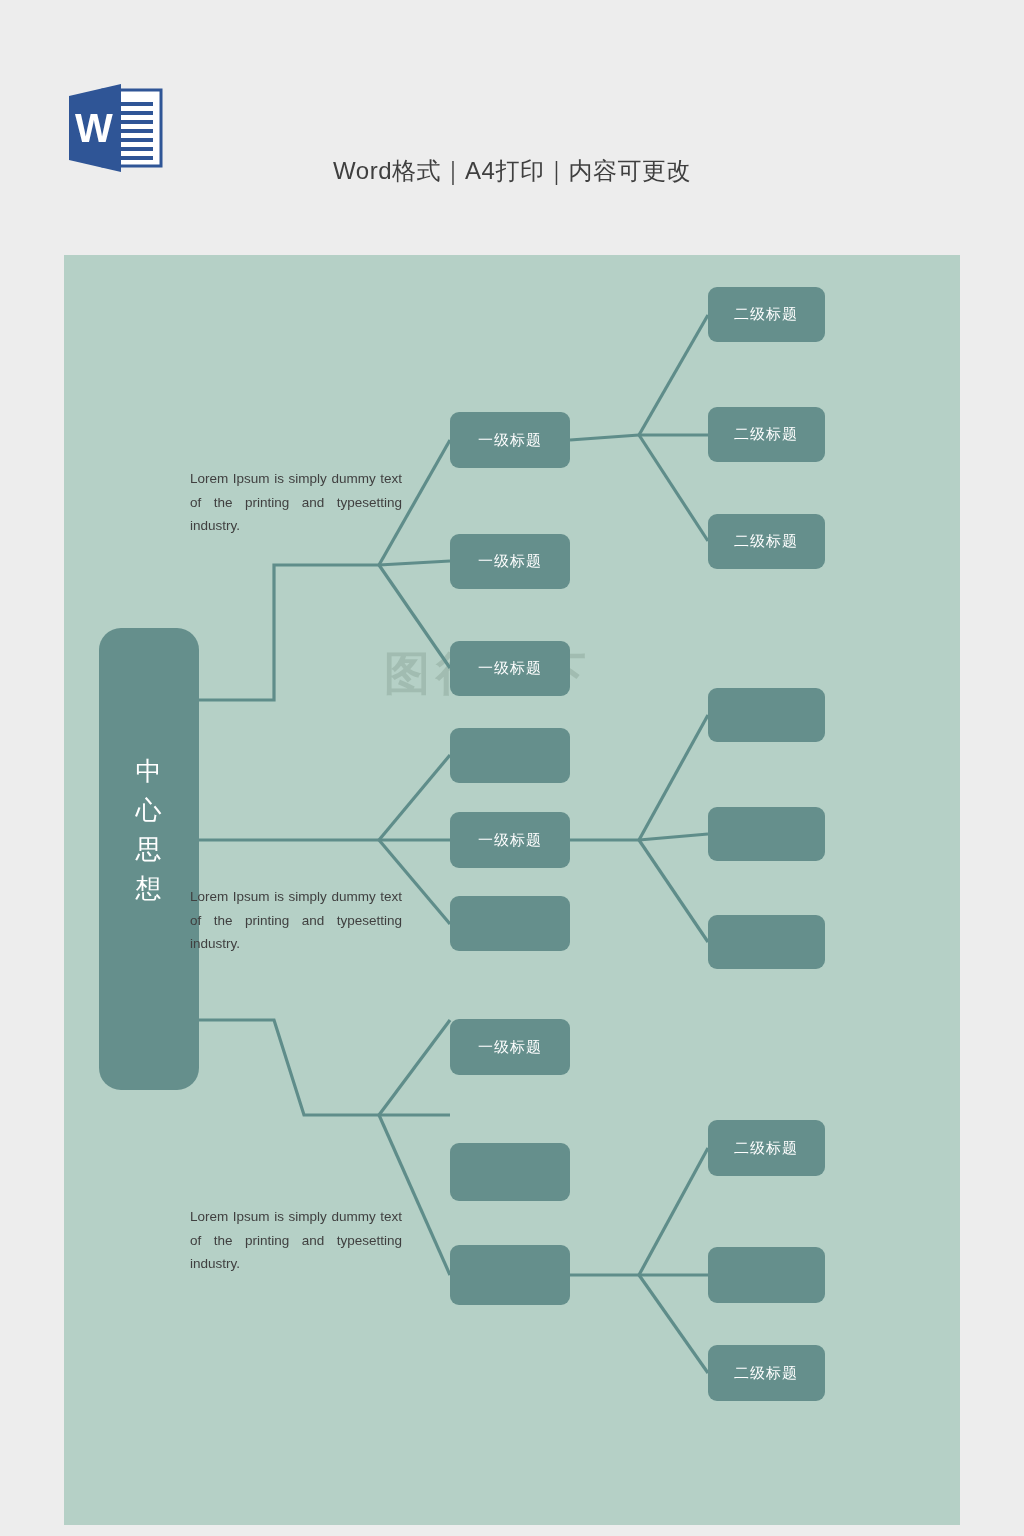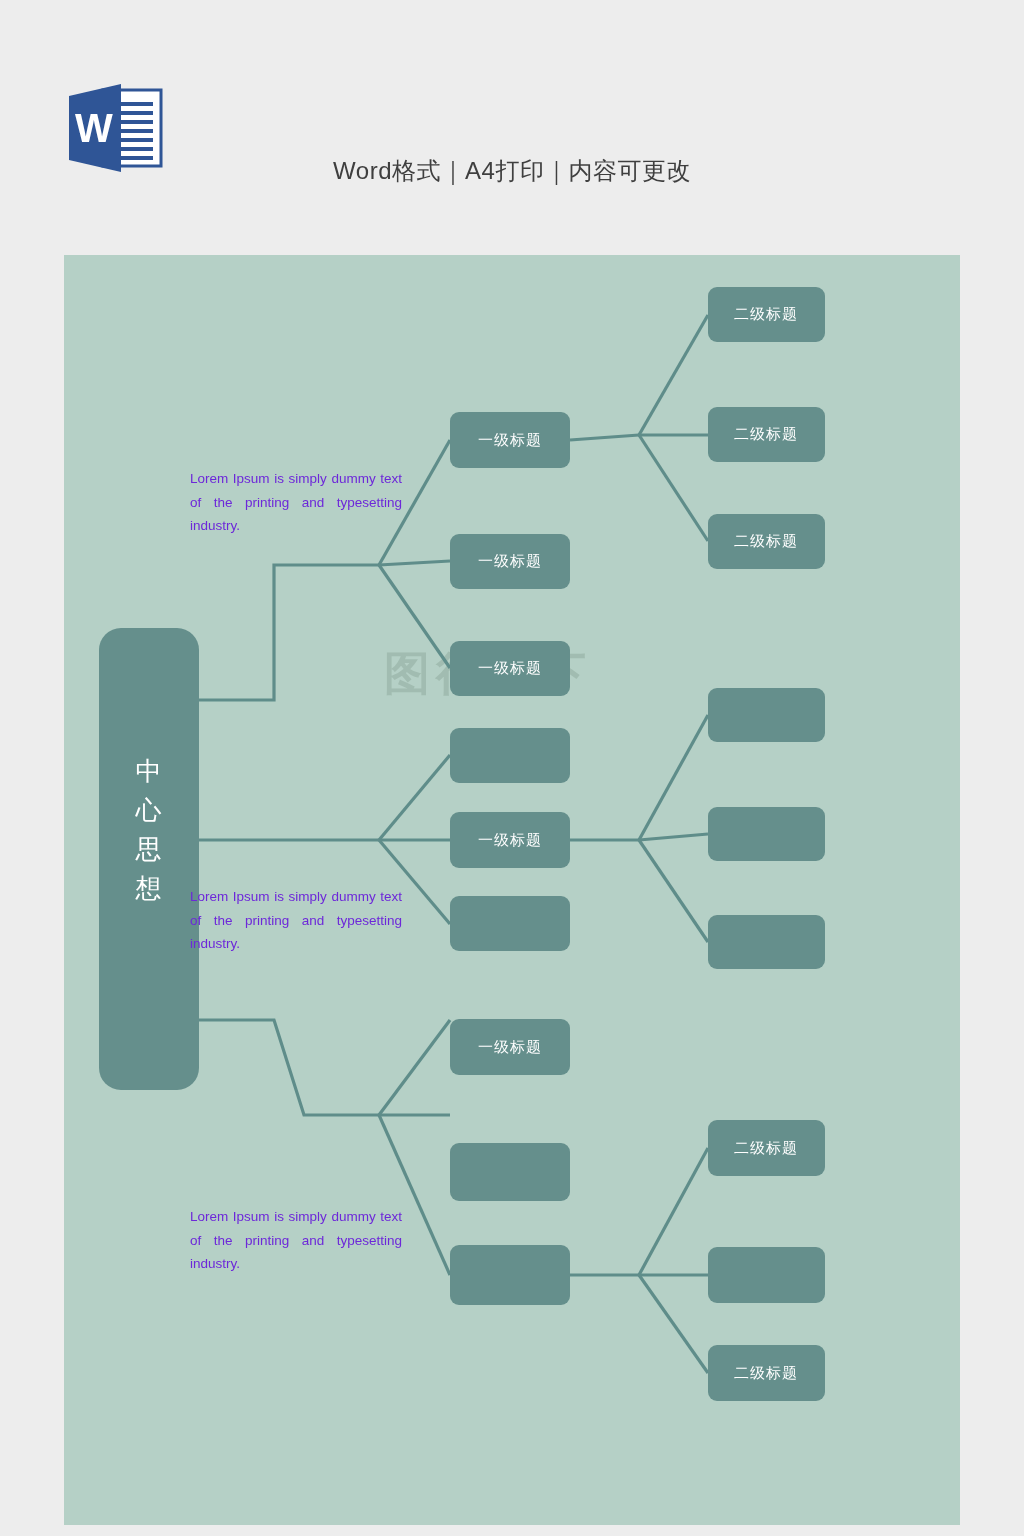--- a/index.html
+++ b/index.html
@@ -35,21 +35,21 @@
   .node-label {
     fill:#ffffff; font-family:"Liberation Sans","DejaVu Sans",sans-serif;
     font-size:15px; text-anchor:middle; dominant-baseline:middle;
     letter-spacing:1px;
   }
   .center-char {
     fill:#ffffff; font-family:"Liberation Sans","DejaVu Sans",sans-serif;
     font-size:26px; text-anchor:middle; letter-spacing:1px;
   }
   .lorem {
-    position:absolute; color:#6d28d9; font-size:13.5px; line-height:23.5px;
+    position:absolute; color:#404040; font-size:13.5px; line-height:23.5px;
     text-align:justify; text-justify:inter-word; width:212px;
     font-family:"Liberation Sans","DejaVu Sans",sans-serif;
   }
   .lorem > span { display:inline-block; width:100%; }
   .watermark {
     position:absolute; left:320px; top:388px; width:260px;
     font-size:46px; color:rgba(120,150,135,0.33); letter-spacing:6px;
     font-family:"DejaVu Sans",sans-serif; font-weight:bold;
     white-space:nowrap; pointer-events:none; filter:blur(0.4px);
   }

